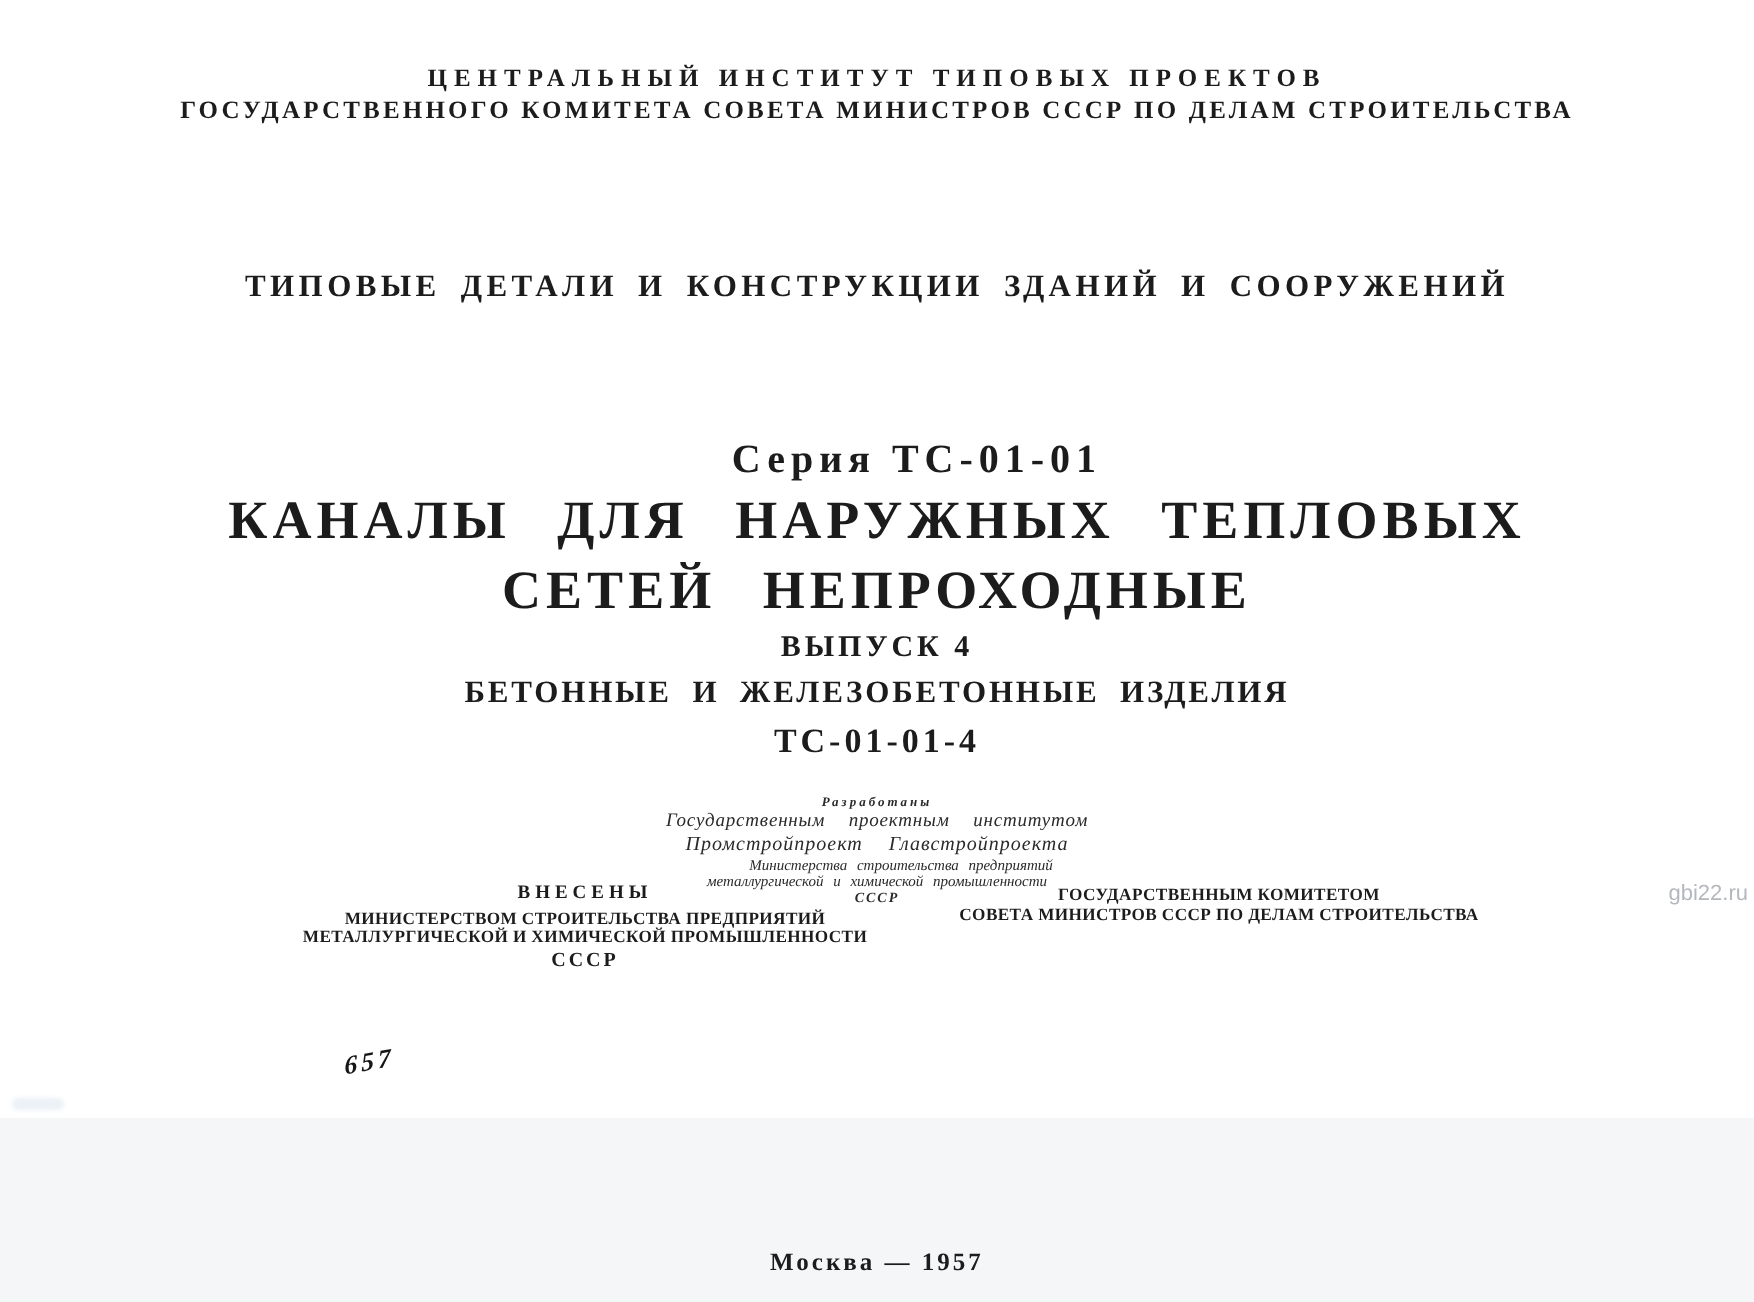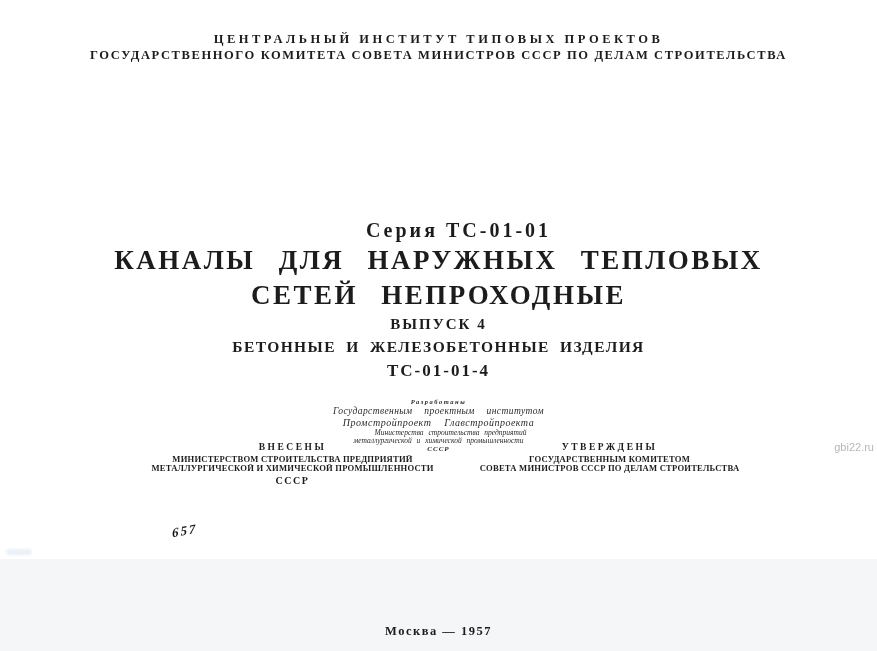--- a/index.html
+++ b/index.html
@@ -127,20 +127,21 @@
   }
 </style>
 </head>
 <body>
 
 <div class="page">
 
   <div class="center hdr1">ЦЕНТРАЛЬНЫЙ ИНСТИТУТ ТИПОВЫХ ПРОЕКТОВ</div>
   <div class="center hdr2">ГОСУДАРСТВЕННОГО КОМИТЕТА СОВЕТА МИНИСТРОВ СССР ПО ДЕЛАМ СТРОИТЕЛЬСТВА</div>
 
+  <div class="center subtitle">ТИПОВЫЕ ДЕТАЛИ И КОНСТРУКЦИИ ЗДАНИЙ И СООРУЖЕНИЙ</div>
 
   <div class="center series">Серия ТС-01-01</div>
   <div class="center title1">КАНАЛЫ ДЛЯ НАРУЖНЫХ ТЕПЛОВЫХ</div>
   <div class="center title2">СЕТЕЙ НЕПРОХОДНЫЕ</div>
 
   <div class="center issue">ВЫПУСК 4</div>
   <div class="center issue-sub">БЕТОННЫЕ И ЖЕЛЕЗОБЕТОННЫЕ ИЗДЕЛИЯ</div>
   <div class="center doc-code">ТС-01-01-4</div>
 
   <div class="dev dev-heading">Разработаны</div>
@@ -151,21 +152,20 @@
   <div class="dev dev-l5">СССР</div>
 
   <div class="col col-left">
     <div class="col-heading">ВНЕСЕНЫ</div>
     <div class="col-line">МИНИСТЕРСТВОМ СТРОИТЕЛЬСТВА ПРЕДПРИЯТИЙ</div>
     <div class="col-line">МЕТАЛЛУРГИЧЕСКОЙ И ХИМИЧЕСКОЙ ПРОМЫШЛЕННОСТИ</div>
     <div class="col-cccp">СССР</div>
   </div>
 
   <div class="col col-right">
-    <div class="col-heading">УТВЕРЖДЕНЫ</div>
     <div class="col-line">ГОСУДАРСТВЕННЫМ КОМИТЕТОМ</div>
     <div class="col-line">СОВЕТА МИНИСТРОВ СССР ПО ДЕЛАМ СТРОИТЕЛЬСТВА</div>
   </div>
 
   <div class="handwritten">657</div>
 
   <div class="center imprint">Москва — 1957</div>
 
   <div class="watermark">gbi22.ru</div>
 

